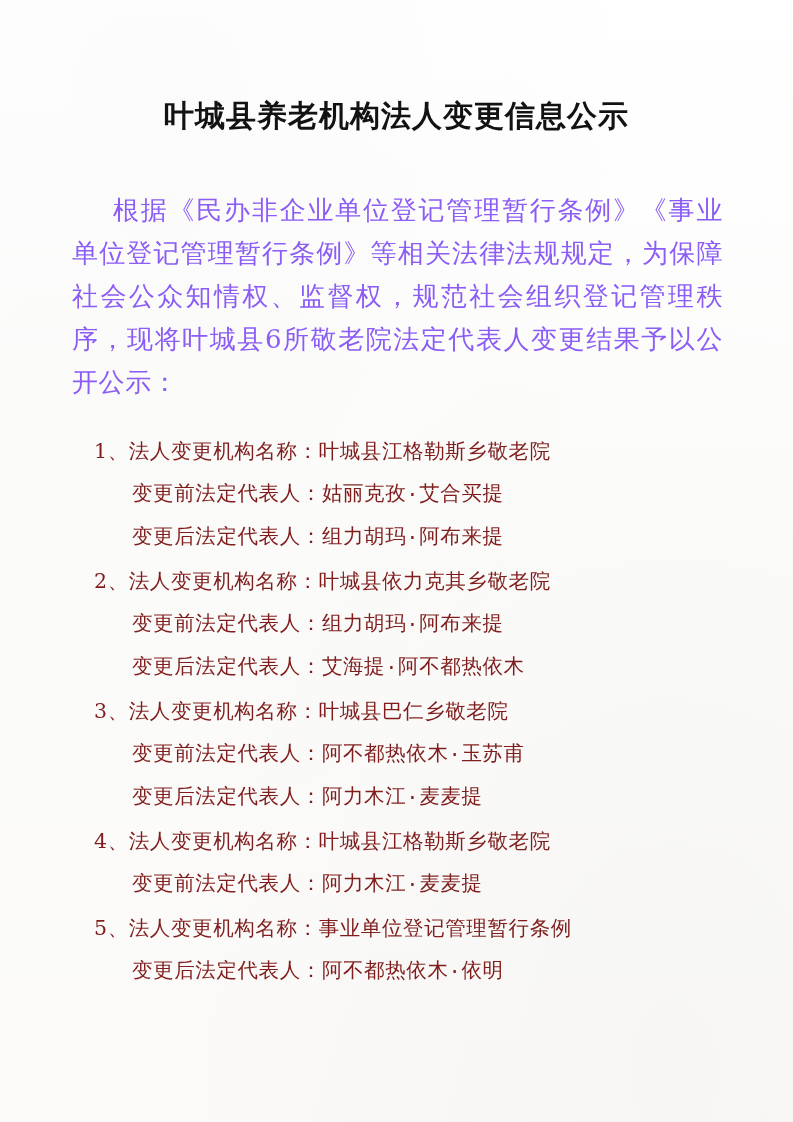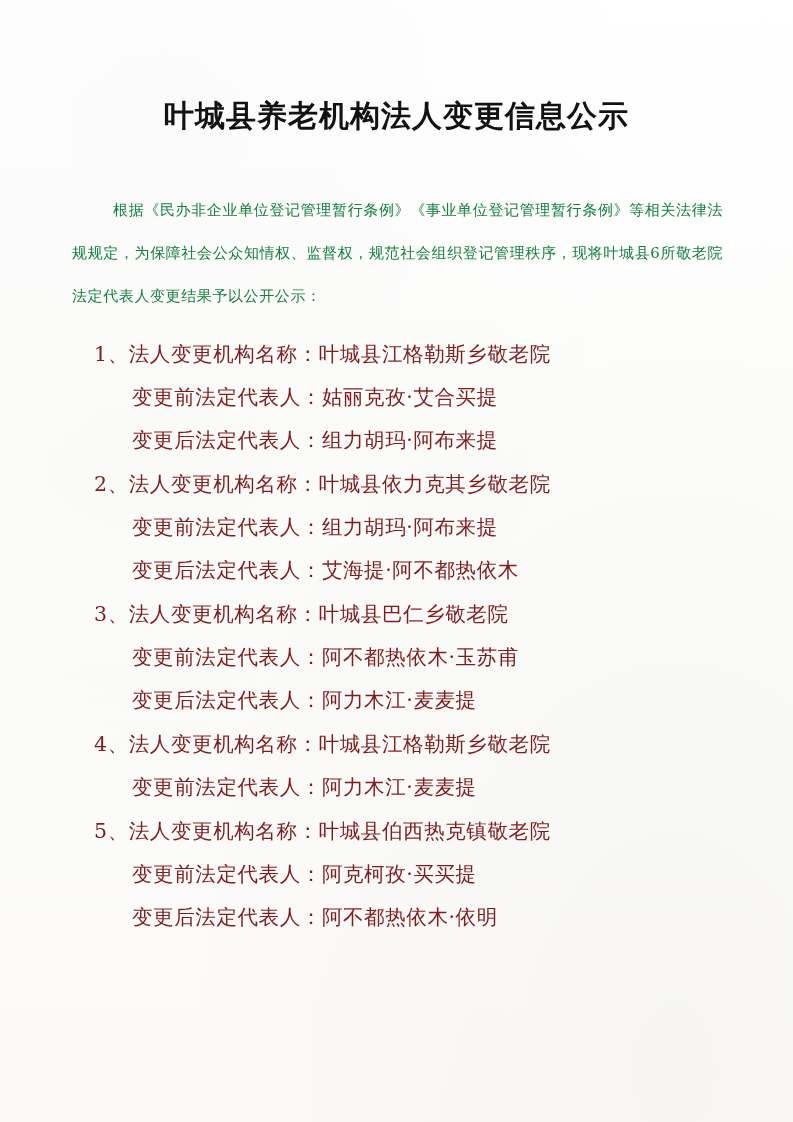--- a/index.html
+++ b/index.html
@@ -43,46 +43,47 @@
     font-size: 30px;
     font-weight: bold;
     letter-spacing: 1px;
     color: #121212;
     font-family: "DejaVu Serif", "Liberation Serif", serif;
   }
   .body-block {
     margin: 52px 70px 0 72px;
   }
   .para {
-    font-size: 15px;
+    font-size: 26px;
     line-height: 43px;
     text-align: justify;
     text-justify: inter-ideograph;
     letter-spacing: 0.6px;
     text-indent: 41px;
-    color: #15803d;
+    color: #8b5cf6;
   }
   .entries {
     margin-top: 14px;
   }
   .entry {
     margin-bottom: 1px;
   }
   .entry-line {
     font-size: 20.5px;
     line-height: 43px;
     letter-spacing: 0.6px;
     color: #7f1d1d;
     white-space: nowrap;
   }
   .entry-head {
     padding-left: 22px;
   }
   .entry-sub {
     padding-left: 60px;
+    font-family: Liberation Mono, monospace;
   }
   .num {
     display: inline-block;
   }
   .label {
     display: inline-block;
   }
   .value {
     display: inline-block;
   }
@@ -143,24 +144,21 @@
           <div class="entry-line entry-head">
             <span class="num">4、</span><span class="label">法人变更机构名称：</span><span class="value">叶城县江格勒斯乡敬老院</span>
           </div>
           <div class="entry-line entry-sub">
             <span class="label">变更前法定代表人：</span><span class="value">阿力木江·麦麦提</span>
           </div>
         </div>
 
         <div class="entry">
           <div class="entry-line entry-head">
-            <span class="num">5、</span><span class="label">法人变更机构名称：</span><span class="value">叶城县伯西热克镇敬老院</span>
-          </div>
-          <div class="entry-line entry-sub">
-            <span class="label">变更前法定代表人：</span><span class="value">阿克柯孜·买买提</span>
+            <span class="num">5、</span><span class="label">法人变更机构名称：</span><span class="value">事业单位登记管理暂行条例</span>
           </div>
           <div class="entry-line entry-sub">
             <span class="label">变更后法定代表人：</span><span class="value">阿不都热依木·依明</span>
           </div>
         </div>
 
       </div>
     </div>
   </div>
 </div>

